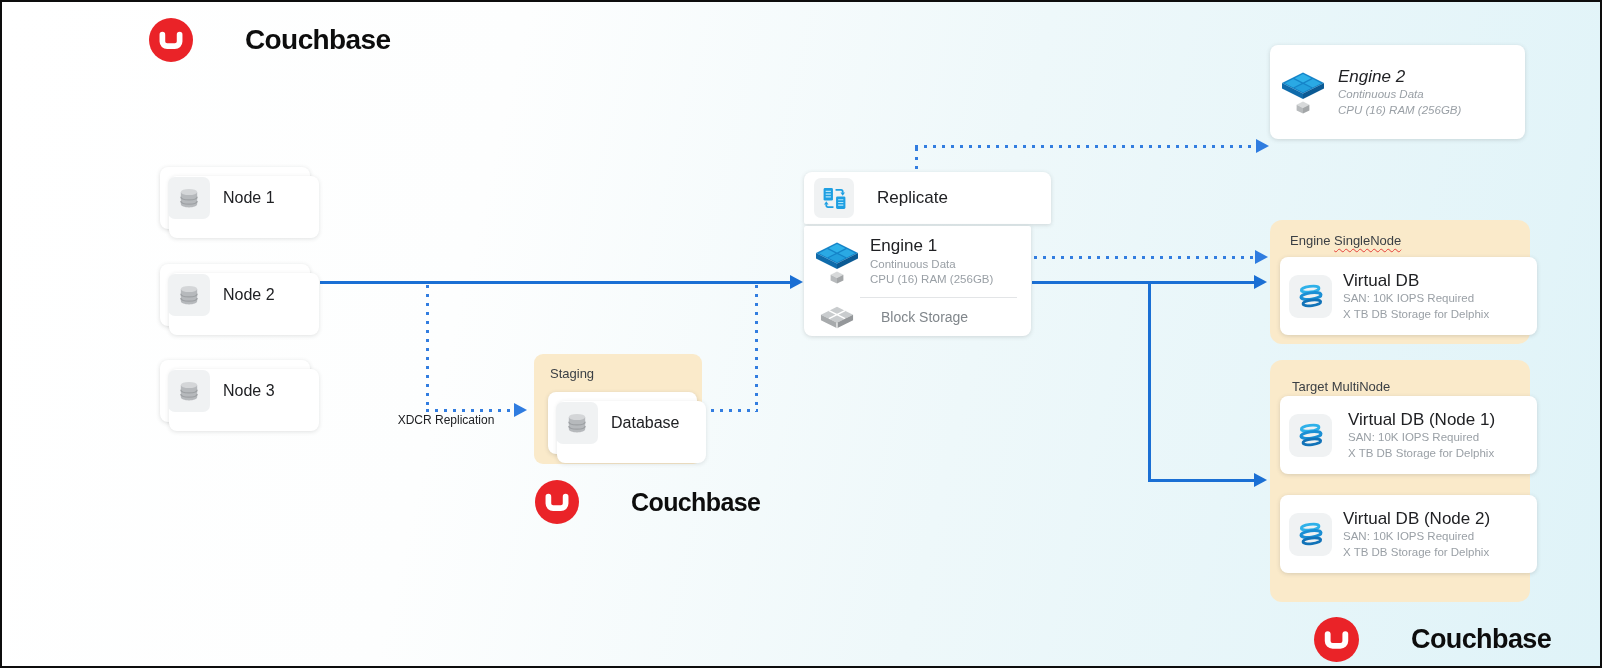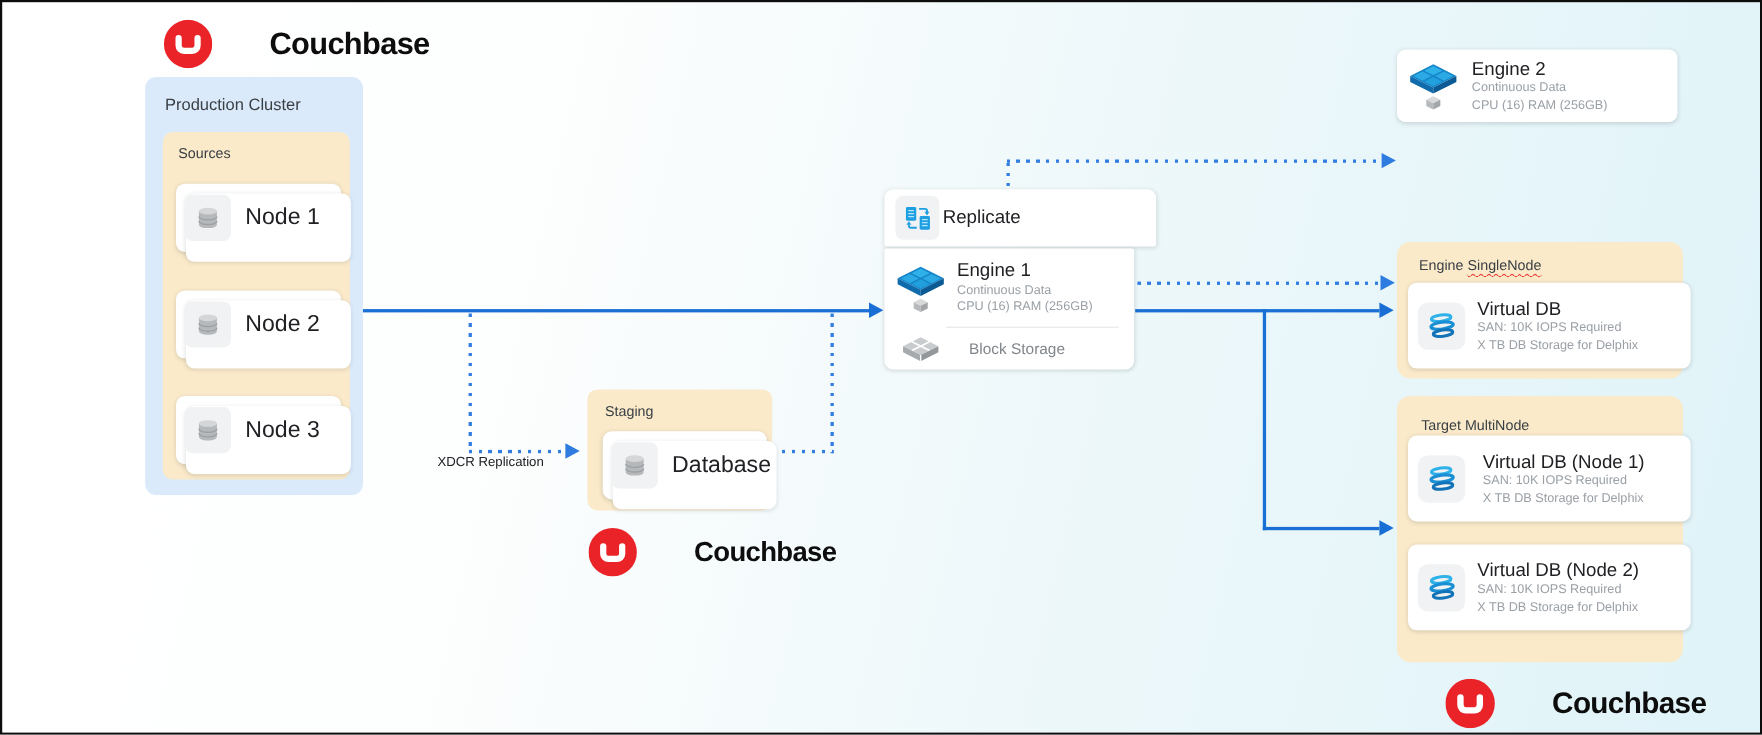--- a/index.html
+++ b/index.html
@@ -31,21 +31,21 @@
   .stack::before{
     content:"";position:absolute;left:9px;top:9px;width:100%;height:100%;
     background:#ffffff;border-radius:8px;box-shadow:0 1px 4px rgba(60,64,67,.15);
     z-index:-1;
   }
   .icon-sq{
     flex:0 0 auto;display:flex;align-items:center;justify-content:center;
     background:#f0f2f3;border-radius:7px;
   }
   .node-card{padding:5px 8px;gap:13px;}
-  .node-card .lbl{font-size:21px;color:#202124;}
+  .node-card .lbl{font-size:16px;color:#202124;}
   
   .row{display:flex;align-items:center;}
   .t-title{font-size:17px;color:#202124;line-height:1.25;}
   .t-sub{font-size:11.5px;color:#9aa0a6;line-height:1.35;}
   .t-gray{font-size:14px;color:#80868b;}
   
   .ln-h{position:absolute;height:3px;background:#1a6fd4;z-index:1;}
   .ln-v{position:absolute;width:3px;background:#1a6fd4;z-index:1;}
   .dl-h{position:absolute;height:3px;z-index:1;
     background-image:repeating-linear-gradient(to right,#327de0 0 3px,transparent 3px 9px);}
@@ -126,26 +126,20 @@
 
 <div id="canvas">
 
   <div class="abs logo" style="left:147px;top:16px;">
     <svg class="mark" width="44" height="44" viewBox="0 0 24 24">
         <use href="#cb-mark"></use>
       </svg>
     <span class="word" style="font-size:28px;">Couchbase</span>
   </div>
 
-  <div class="abs box-blue" style="left:130px;top:68px;width:198px;height:380px;">
-    <span class="group-label lg" style="left:18px;top:17px;">Production Cluster</span>
-    <div class="abs box-cream" style="left:16px;top:50px;width:170px;height:316px;">
-      <span class="group-label" style="left:14px;top:12px;">Sources</span>
-    </div>
-  </div>
 
   <div class="card stack node-card" style="left:158px;top:165px;width:134px;height:52px;">
     <span class="icon-sq" style="width:42px;height:42px;">
       <svg width="24" height="24" viewBox="0 0 22 22">
           <use href="#db-gray"></use>
         </svg>
     </span>
     <span class="lbl">Node 1</span>
   </div>
   <div class="card stack node-card" style="left:158px;top:262px;width:134px;height:52px;">
@@ -188,21 +182,21 @@
     <span class="lbl">Database</span>
   </div>
 
   <div class="abs logo" style="left:533px;top:478px;">
     <svg class="mark" width="44" height="44" viewBox="0 0 24 24">
         <use href="#cb-mark"></use>
       </svg>
     <span class="word" style="font-size:25px;">Couchbase</span>
   </div>
 
-  <div class="card" style="left:802px;top:170px;width:227px;height:52px;padding:0 10px;gap:3px;border-radius:8px 8px 2px 2px;">
+  <div class="card" style="left:802px;top:170px;width:227px;height:52px;padding:0 10px;gap:23px;border-radius:8px 8px 2px 2px;">
     <span class="icon-sq" style="width:40px;height:40px;">
       <svg width="27" height="27" viewBox="0 0 26 26">
           <use href="#replicate-glyph"></use>
         </svg>
     </span>
     <span class="t-title">Replicate</span>
   </div>
 
   <div class="card" style="left:802px;top:224px;width:227px;height:110px;flex-direction:column;align-items:stretch;border-radius:2px 2px 8px 8px;">
     <div class="row" style="height:71px;padding:0 10px;gap:10px;">
@@ -236,21 +230,21 @@
   <div class="ah-r dot" style="left:1254px;top:137px;"></div>
 
   <div class="dl-h" style="left:1032px;top:254px;width:221px;"></div>
   <div class="ah-r dot" style="left:1253px;top:248px;"></div>
   <div class="ln-h" style="left:1030px;top:279px;width:222px;"></div>
   <div class="ah-r" style="left:1252px;top:273px;"></div>
   <div class="ln-v" style="left:1146px;top:279px;height:201px;"></div>
   <div class="ln-h" style="left:1146px;top:477px;width:106px;"></div>
   <div class="ah-r" style="left:1252px;top:471px;"></div>
 
-  <div class="card" style="left:1268px;top:43px;width:239px;height:66px;padding:0 8px;gap:10px;">
+  <div class="card" style="left:1268px;top:43px;width:239px;height:94px;padding:0 8px;gap:10px;font-style:italic;">
     <span style="flex:0 0 50px;display:flex;flex-direction:column;align-items:center;">
       <svg width="44" height="30" viewBox="0 0 44 29">
           <use href="#cubes-blue"></use>
         </svg>
       <svg width="14" height="13" viewBox="0 0 14 13" style="margin-top:1px;">
           <use href="#cube-sm"></use>
         </svg>
     </span>
     <span>
       <div class="t-title">Engine 2</div>

